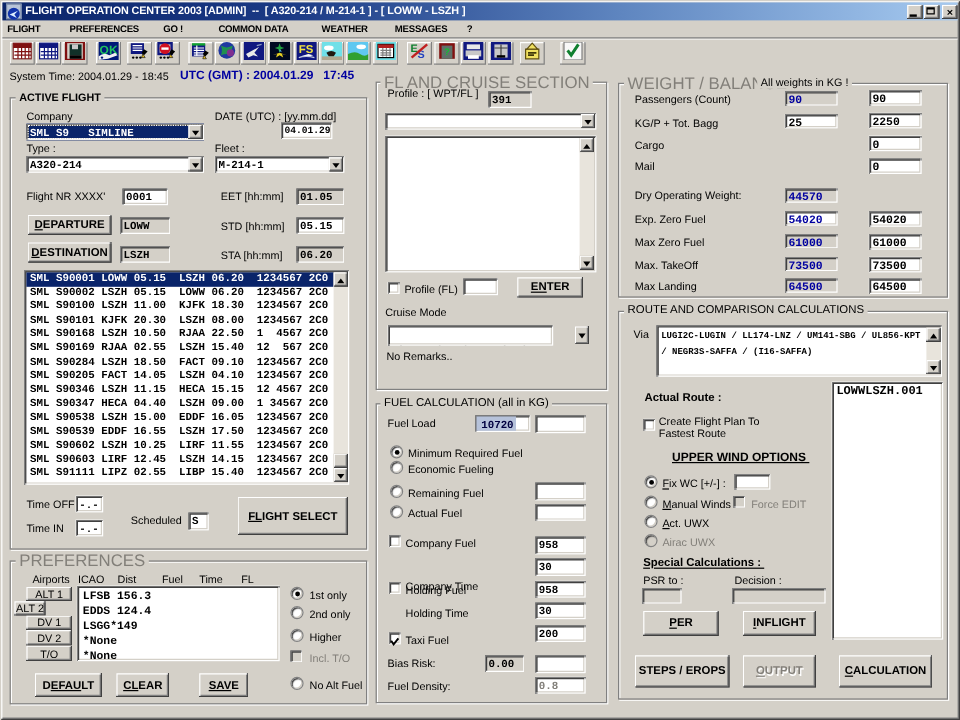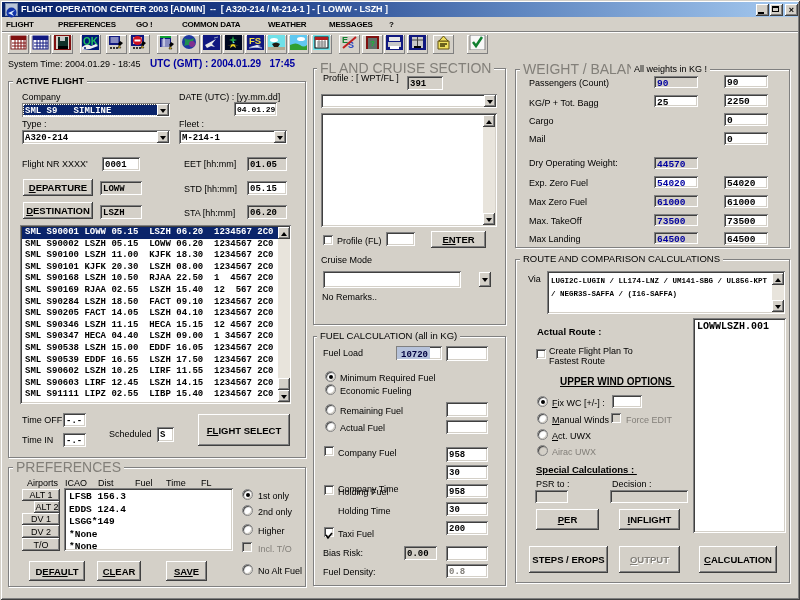--- a/index.html
+++ b/index.html
@@ -297,21 +297,21 @@
 
 <div class="gb" style="left:8px;top:467px;width:298px;height:120px"></div>
 <div class="gl g" style="left:13px;top:462px">PREFERENCES</div>
 <div class="t" style="left:27px;top:478px">Airports</div>
 <div class="t" style="left:65px;top:478px">ICAO</div>
 <div class="t" style="left:98px;top:478px">Dist</div>
 <div class="t" style="left:135px;top:478px">Fuel</div>
 <div class="t" style="left:166px;top:478px">Time</div>
 <div class="t" style="left:201px;top:478px">FL</div>
 <div class="btn" style="left:22px;top:489px;width:38px;height:12px;font-weight:normal;font-size:9px">ALT 1</div>
-<div class="btn" style="left:34px;top:501px;width:26px;height:12px;font-weight:normal;font-size:9px">ALT 2</div>
+<div class="btn" style="left:12px;top:501px;width:26px;height:12px;font-weight:normal;font-size:9px">ALT 2</div>
 <div class="btn" style="left:22px;top:513px;width:38px;height:12px;font-weight:normal;font-size:9px">DV 1</div>
 <div class="btn" style="left:22px;top:525px;width:38px;height:13px;font-weight:normal;font-size:9px">DV 2</div>
 <div class="btn" style="left:22px;top:538px;width:38px;height:13px;font-weight:normal;font-size:9px">T/O</div>
 <div class="a" style="left:64px;top:488px;width:169px;height:63px;background:#fff;
 box-shadow:inset 1px 1px 0 #808080,inset -1px -1px 0 #fff,inset 2px 2px 0 #404040,inset -2px -2px 0 #d4d0c8"></div>
 <pre class="a mono" style="left:69px;top:491px;font-size:9.5px;line-height:12.6px;color:#000">LFSB 156.3
 EDDS 124.4
 LSGG*149
 *None
 *None</pre>

